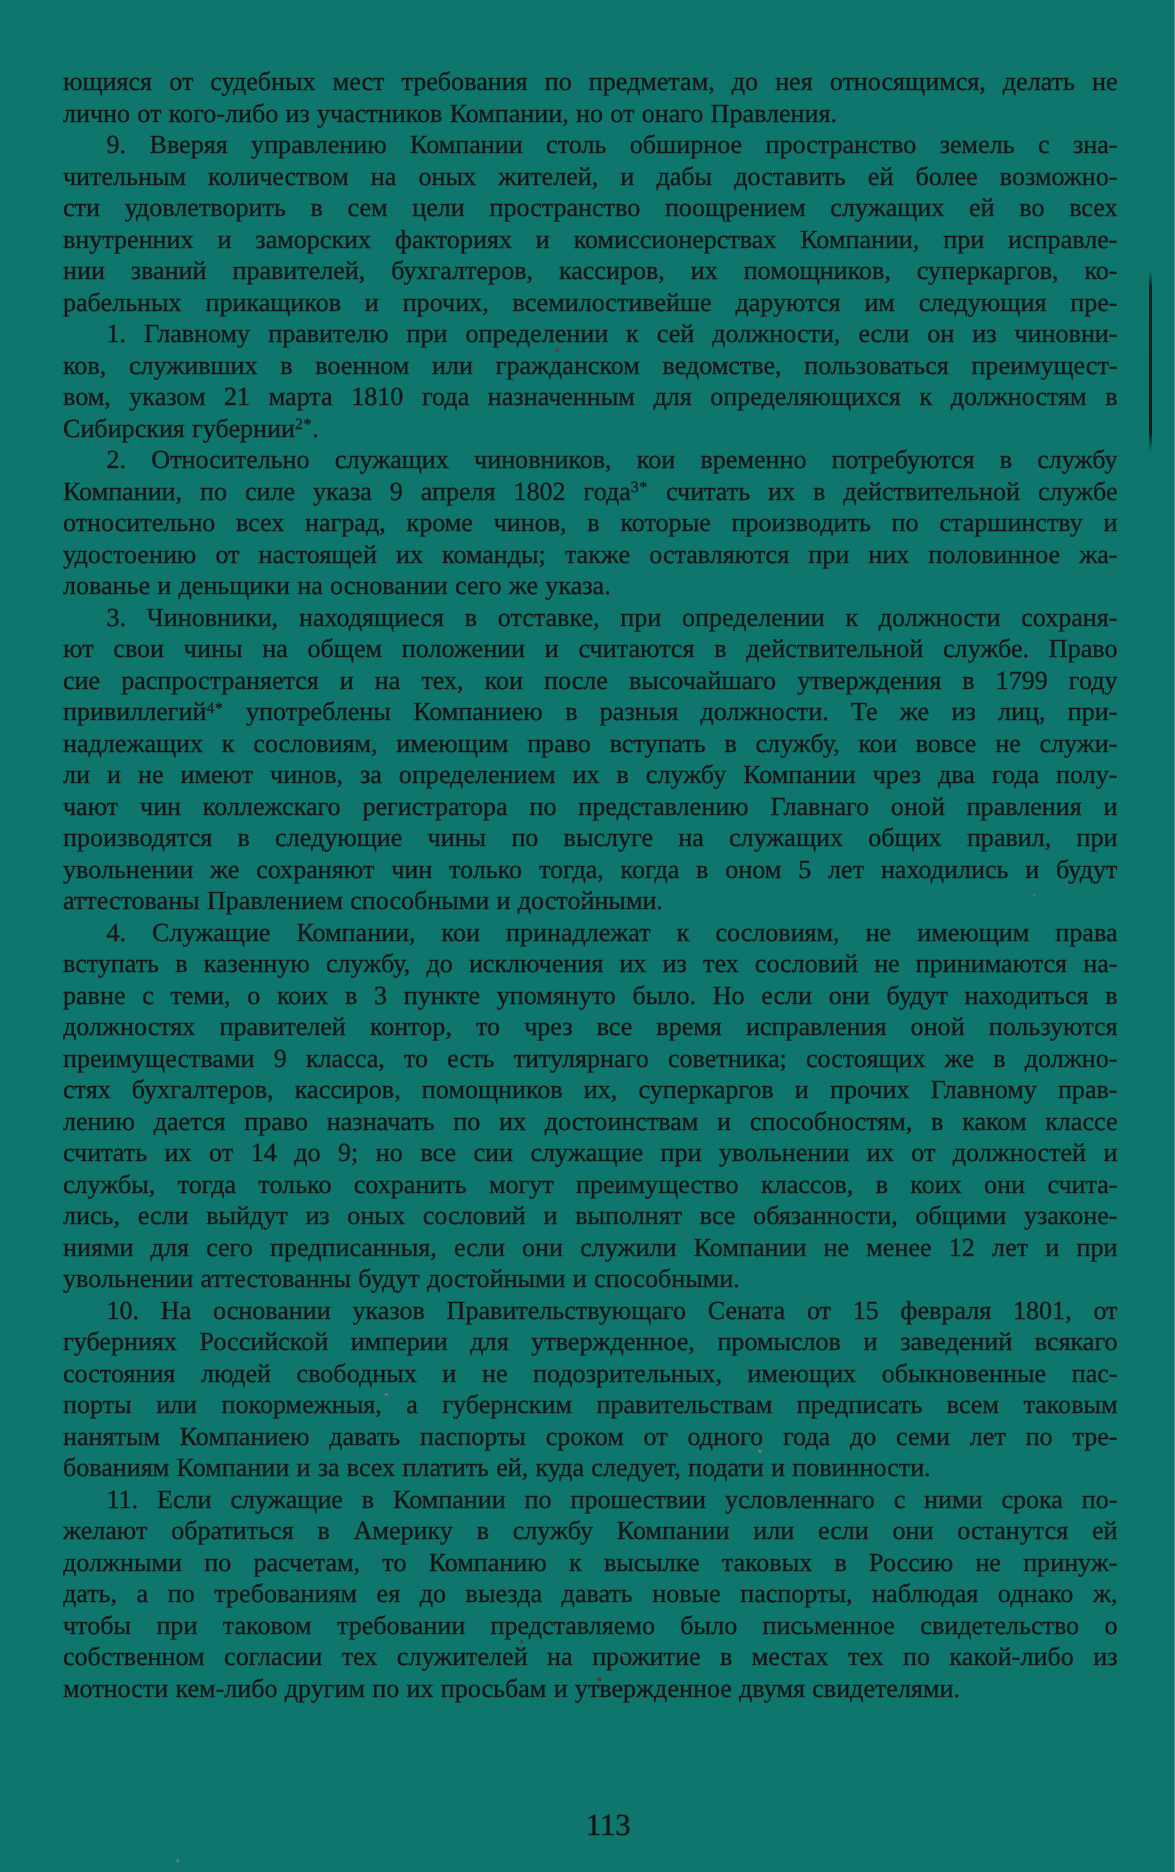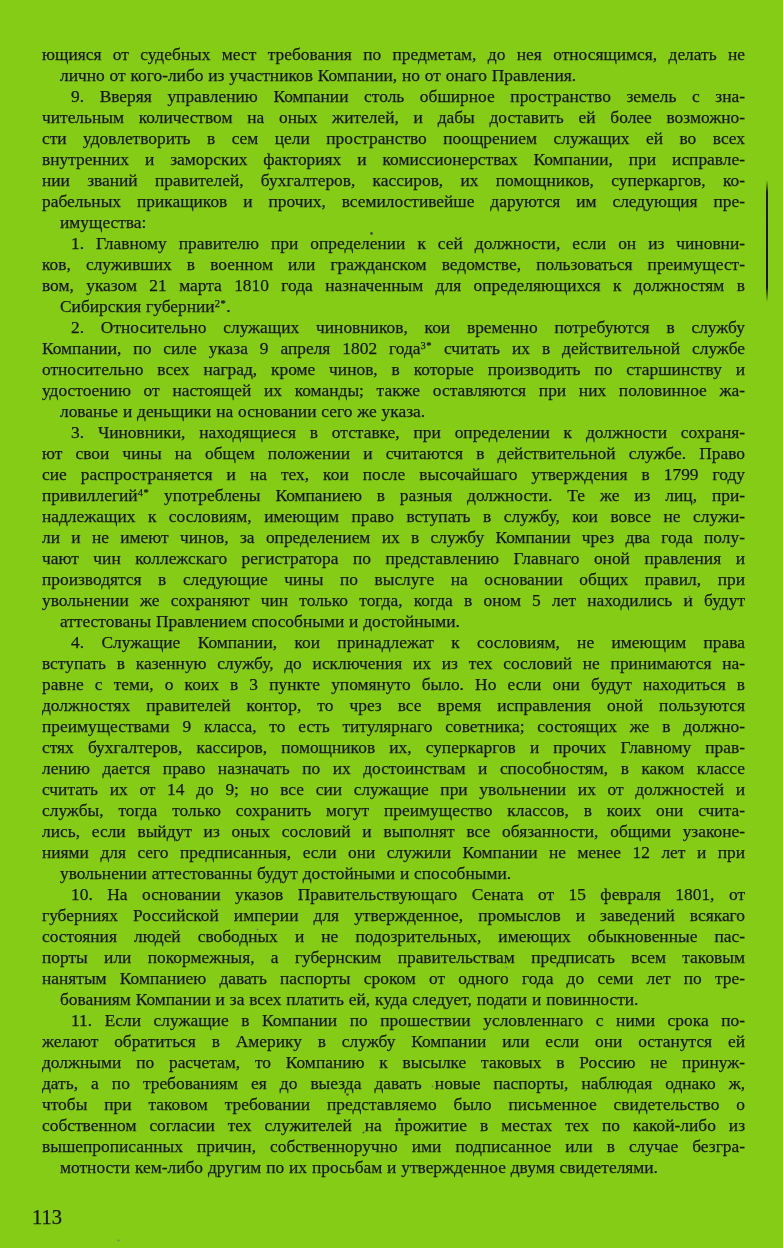--- a/index.html
+++ b/index.html
@@ -4,42 +4,42 @@
 <style>
   html, body { margin: 0; padding: 0; }
   body {
     width: 783px; height: 1248px;
     background: #f6f6f4;
     font-family: "Liberation Serif", "DejaVu Serif", serif;
   }
   .page {
     position: relative;
     width: 783px; height: 1248px;
-    background: #84cc16;
+    background: #0f766e;
     overflow: hidden;
     color: #151515;
     -webkit-text-stroke: 0.25px #1a1a1a;
   }
   .text-block {
     position: absolute;
     left: 42px; top: 44px;
     width: 703px;
   }
   .line {
     font-size: 17.4px;
     line-height: 21px;
     height: 21px;
     overflow: hidden;
     text-align: justify;
     text-align-last: justify;
     text-justify: inter-word;
     word-spacing: 0.5px;
   }
   .line.indent { text-indent: 29px; }
-  .line.noj { text-align-last: left; margin-left: 18px; }
+  .line.noj { text-align-last: left; }
   .line sup {
     font-size: 10.5px;
     line-height: 0;
     position: relative;
     top: -0.45em;
     vertical-align: baseline;
     letter-spacing: 0.5px;
   }
   .margin-artifact {
     position: absolute;
@@ -51,22 +51,23 @@
   }
   .footnote-sig {
     position: absolute;
     left: 44px; top: 1282px;
     font-size: 15px;
     line-height: 17px;
     -webkit-text-stroke: 0.15px #1a1a1a;
   }
   .page-num {
     position: absolute;
-    left: 32px; top: 1205px;
+    left: 54px; top: 1205px;
     width: 703px;
+    text-align: center;
     font-size: 20.5px;
     line-height: 24px;
   }
   .specks {
     position: absolute;
     left: 0; top: 0;
     width: 1px; height: 1px;
     background: transparent;
     border-radius: 50%;
     box-shadow:
@@ -89,38 +90,37 @@
 <div class="page">
   <div class="text-block">
       <div class="line">ющияся от судебных мест требования по предметам, до нея относящимся, делать не</div>
       <div class="line noj">лично от кого-либо из участников Компании, но от онаго Правления.</div>
       <div class="line indent">9. Вверяя управлению Компании столь обширное пространство земель с зна-</div>
       <div class="line">чительным количеством на оных жителей, и дабы доставить ей более возможно-</div>
       <div class="line">сти удовлетворить в сем цели пространство поощрением служащих ей во всех</div>
       <div class="line">внутренних и заморских факториях и комиссионерствах Компании, при исправле-</div>
       <div class="line">нии званий правителей, бухгалтеров, кассиров, их помощников, суперкаргов, ко-</div>
       <div class="line">рабельных прикащиков и прочих, всемилостивейше даруются им следующия пре-</div>
-      <div class="line noj">имущества:</div>
       <div class="line indent">1. Главному правителю при определении к сей должности, если он из чиновни-</div>
       <div class="line">ков, служивших в военном или гражданском ведомстве, пользоваться преимущест-</div>
       <div class="line">вом, указом 21 марта 1810 года назначенным для определяющихся к должностям в</div>
       <div class="line noj">Сибирския губернии<sup>2*</sup>.</div>
       <div class="line indent">2. Относительно служащих чиновников, кои временно потребуются в службу</div>
       <div class="line">Компании, по силе указа 9 апреля 1802 года<sup>3*</sup> считать их в действительной службе</div>
       <div class="line">относительно всех наград, кроме чинов, в которые производить по старшинству и</div>
       <div class="line">удостоению от настоящей их команды; также оставляются при них половинное жа-</div>
       <div class="line noj">лованье и деньщики на основании сего же указа.</div>
       <div class="line indent">3. Чиновники, находящиеся в отставке, при определении к должности сохраня-</div>
       <div class="line">ют свои чины на общем положении и считаются в действительной службе. Право</div>
       <div class="line">сие распространяется и на тех, кои после высочайшаго утверждения в 1799 году</div>
       <div class="line">привиллегий<sup>4*</sup> употреблены Компаниею в разныя должности. Те же из лиц, при-</div>
       <div class="line">надлежащих к сословиям, имеющим право вступать в службу, кои вовсе не служи-</div>
       <div class="line">ли и не имеют чинов, за определением их в службу Компании чрез два года полу-</div>
       <div class="line">чают чин коллежскаго регистратора по представлению Главнаго оной правления и</div>
-      <div class="line">производятся в следующие чины по выслуге на основании общих правил, при</div>
+      <div class="line">производятся в следующие чины по выслуге на служащих общих правил, при</div>
       <div class="line">увольнении же сохраняют чин только тогда, когда в оном 5 лет находились и будут</div>
       <div class="line noj">аттестованы Правлением способными и достойными.</div>
       <div class="line indent">4. Служащие Компании, кои принадлежат к сословиям, не имеющим права</div>
       <div class="line">вступать в казенную службу, до исключения их из тех сословий не принимаются на-</div>
       <div class="line">равне с теми, о коих в 3 пункте упомянуто было. Но если они будут находиться в</div>
       <div class="line">должностях правителей контор, то чрез все время исправления оной пользуются</div>
       <div class="line">преимуществами 9 класса, то есть титулярнаго советника; состоящих же в должно-</div>
       <div class="line">стях бухгалтеров, кассиров, помощников их, суперкаргов и прочих Главному прав-</div>
       <div class="line">лению дается право назначать по их достоинствам и способностям, в каком классе</div>
       <div class="line">считать их от 14 до 9; но все сии служащие при увольнении их от должностей и</div>
@@ -133,20 +133,19 @@
       <div class="line">состояния людей свободных и не подозрительных, имеющих обыкновенные пас-</div>
       <div class="line">порты или покормежныя, а губернским правительствам предписать всем таковым</div>
       <div class="line">нанятым Компаниею давать паспорты сроком от одного года до семи лет по тре-</div>
       <div class="line noj">бованиям Компании и за всех платить ей, куда следует, подати и повинности.</div>
       <div class="line indent">11. Если служащие в Компании по прошествии условленнаго с ними срока по-</div>
       <div class="line">желают обратиться в Америку в службу Компании или если они останутся ей</div>
       <div class="line">должными по расчетам, то Компанию к высылке таковых в Россию не принуж-</div>
       <div class="line">дать, а по требованиям ея до выезда давать новые паспорты, наблюдая однако ж,</div>
       <div class="line">чтобы при таковом требовании представляемо было письменное свидетельство о</div>
       <div class="line">собственном согласии тех служителей на прожитие в местах тех по какой-либо из</div>
-      <div class="line">вышепрописанных причин, собственноручно ими подписанное или в случае безгра-</div>
       <div class="line noj">мотности кем-либо другим по их просьбам и утвержденное двумя свидетелями.</div>
     </div>
   <div class="margin-artifact"></div>
   <div class="specks"></div>
   <div class="footnote-sig">8. Российско-америк. компания...</div>
   <div class="page-num">113</div>
 </div>
 
 </body></html>

